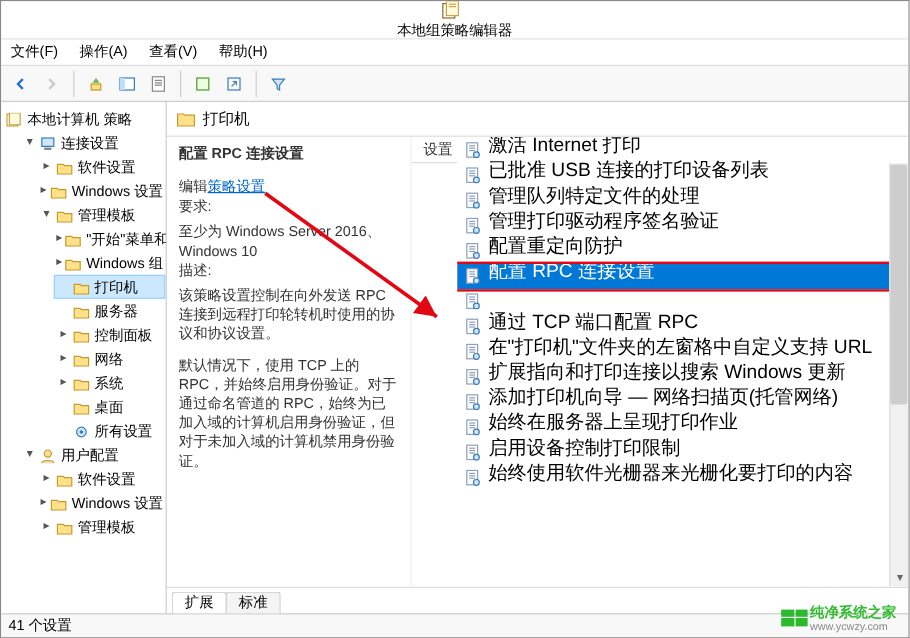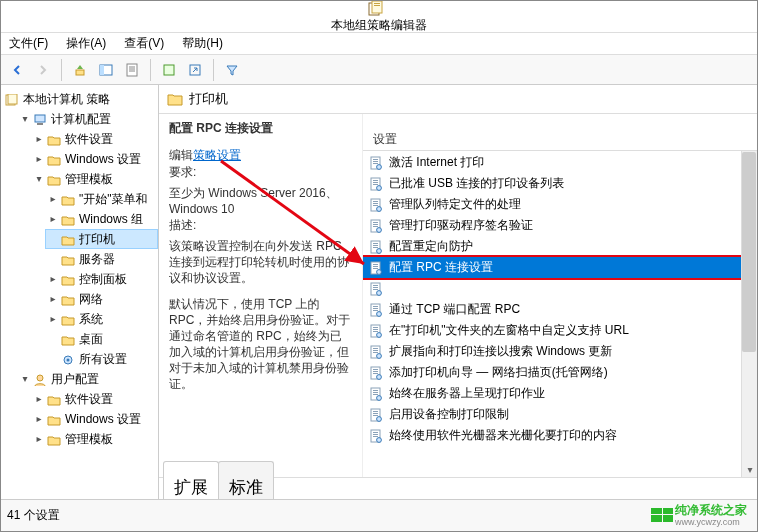--- a/index.html
+++ b/index.html
@@ -59,21 +59,21 @@
     cursor: pointer;
   }
   .tdivider { width:1px; height:22px; background:#ccc; margin:0 4px; }
   .content {
     flex: 1;
     display: flex;
     overflow: hidden;
     background: #fff;
   }
   .tree-pane {
-    width: 158px;
+    width: 138px;
     border-right: 1px solid #ccc;
     overflow: auto;
     padding: 4px 0;
     font-size: 12px;
   }
   .tree ul { list-style: none; padding-left: 14px; }
   .tree > ul { padding-left: 2px; }
   .tree li { white-space: nowrap; line-height: 18px; }
   .tree .node { display: flex; align-items: center; cursor: pointer; padding: 1px 2px; }
   .tree .node.sel { background: #cce8ff; border:1px solid #99d1ff; padding:0 1px; }
@@ -116,46 +116,45 @@
   .arrow-anno {
     position:absolute;
     width:150px; height:130px;
     left:215px; top:135px;
     pointer-events:none;
     z-index:4;
   }
   .list-pane {
     flex:1;
     display:flex;
-    flex-direction:column;
+    flex-direction:row;
     overflow:hidden;
     position:relative;
-    margin-top:15px;
   }
   .list-header {
     height:22px;
     border-bottom:1px solid #ddd;
     background:#fff;
     display:flex;
     align-items:center;
     padding-left:6px;
     font-size:12px;
     color:#333;
   }
   .list-header .col { padding:0 4px; cursor:pointer; }
   .list-body {
     flex:1; overflow-y:auto; overflow-x:hidden;
     padding:1px 0;
   }
   .list-row {
-    display:flex; align-items:center; gap:6px;
+    display:flex; align-items:flex-end; gap:6px;
     height:21px; padding:4px 6px;
     cursor:pointer;
     white-space:nowrap;
-    font-size:12px;
+    font-size:16px;
   }
   .list-row .policy-icon {
     width:14px; height:14px; flex-shrink:0;
   }
   .list-row.selected {
     background:#0078d7;
     color:#fff;
     outline:2px solid #e30613;
     outline-offset:0px;
   }
@@ -179,34 +178,34 @@
   }
   .tabs-row {
     height:22px;
     display:flex;
     align-items:flex-end;
     padding-left:4px;
     border-top:1px solid #ddd;
     background:#fff;
   }
   .tab {
-    padding:14px 10px 1px;
+    padding:0 10px 1px;
     border:1px solid #ccc;
     border-bottom:none;
     border-radius:3px 3px 0 0;
     margin-right:-1px;
     background:#f4f4f4;
-    font-size:17px;
+    font-size:12px;
     cursor:pointer;
     position:relative;
     top:1px;
   }
   .tab.active { background:#fff; z-index:1; }
   .statusbar {
-    height:32px;
+    height:20px;
     border-top:1px solid #ccc;
     display:flex;
     align-items:center;
     padding:0 6px;
     font-size:12px;
     background:#f8f8f8;
   }
   .watermark {
     position:absolute;
     right:10px; bottom:4px;
@@ -334,21 +333,21 @@
             <span>本地计算机 策略</span>
           </div>
           <ul>
             <li>
               <div class="node">
                 <span class="tgl">▾</span>
                 <span class="folder-icon"><svg viewBox="0 0 14 12">
                       <rect x="2" y="1" width="10" height="7" fill="#cfe6ff" stroke="#3a7bb8"></rect>
                       <rect x="4" y="9" width="6" height="2" fill="#888"></rect>
                     </svg></span>
-                <span>计算机配置</span>
+                <span>连接设置</span>
               </div>
               <ul>
                 <li>
                     <div class="node">
                       <span class="tgl">▸</span>
                       <span class="folder-icon"><svg viewBox="0 0 14 12">
                           <path d="M1 3h5l1 1h6v7H1z" fill="#ffe18a" stroke="#c79a2b"></path>
                         </svg></span>
                       <span>软件设置</span>
                     </div>

